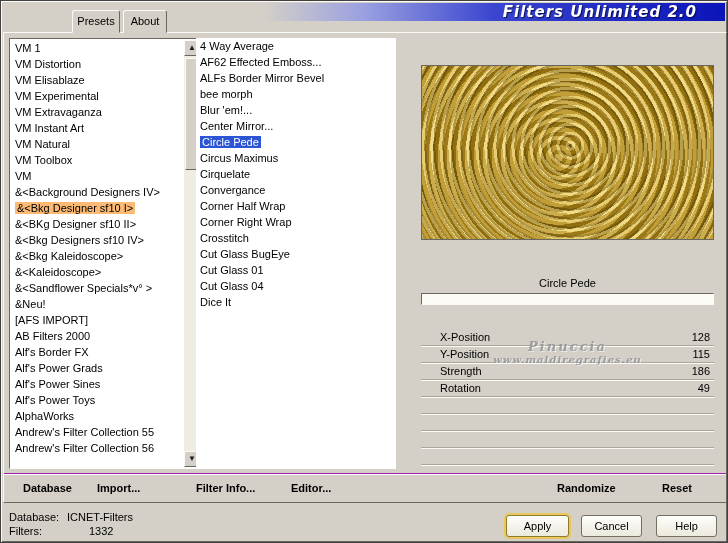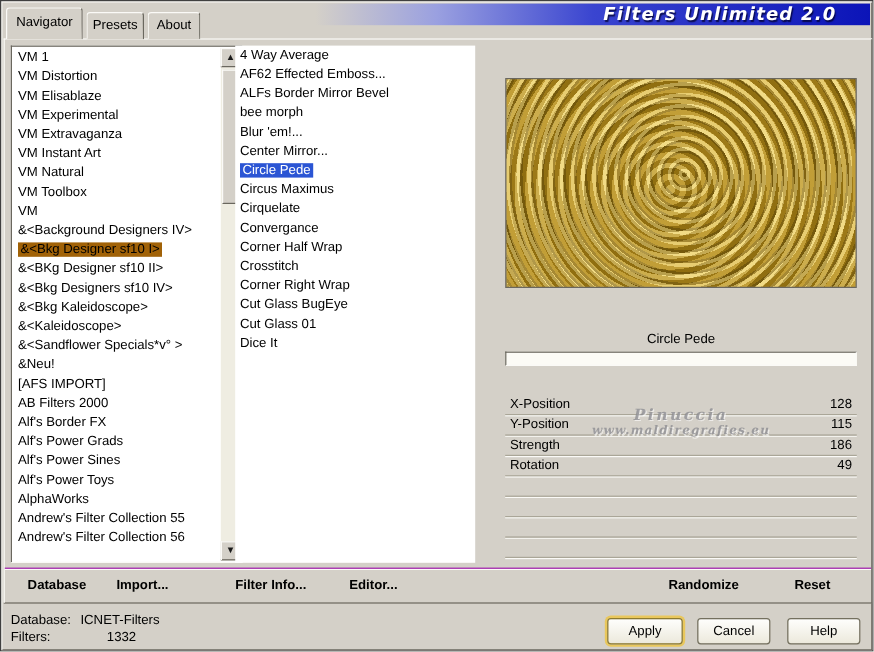--- a/index.html
+++ b/index.html
@@ -40,21 +40,21 @@
 
   
   .listbox {
     position:absolute; box-sizing:border-box; background:#fff; overflow:hidden;
   }
   .cat-list { left:8px; top:37px; width:193px; height:431px;
     border:1px solid; border-color:#6a675e #fbfaf7 #fbfaf7 #6a675e; }
   .cat-items { position:absolute; left:1px; top:1px; right:17px; bottom:1px; overflow:hidden; }
   .fil-list { left:195px; top:37px; width:200px; height:431px; }
   .li-row { height:16px; line-height:16px; padding:0 4px; white-space:nowrap; overflow:hidden; }
-  .li-row span.hl-gold { background:#a16207; color:#000; padding:0 2px; }
+  .li-row span.hl-gold { background:#fdba74; color:#000; padding:0 2px; }
   .li-row span.hl-blue { background:#2b55d4; color:#fff; padding:0 2px; }
 
   
   .sbar { position:absolute; top:1px; right:1px; bottom:1px; width:16px; background:#efede2; }
   .sb-btn { position:absolute; left:0; width:16px; height:16px; box-sizing:border-box;
     background:#d4d0c8; border:1px solid; border-color:#fbfaf7 #6a675e #6a675e #fbfaf7;
     font-size:8px; line-height:14px; text-align:center; color:#1a1a1a; }
   .sb-up { top:0; } .sb-down { bottom:0; }
   .sb-thumb { position:absolute; left:1px; top:18px; width:14px; height:112px; box-sizing:border-box;
     background:#d4d0c8; border:1px solid; border-color:#fbfaf7 #6a675e #6a675e #fbfaf7; }
@@ -71,21 +71,21 @@
   .pv-name { position:absolute; left:420px; top:276px; width:293px; text-align:center; }
   .progress {
     position:absolute; left:420px; top:292px; width:293px; height:12px; box-sizing:border-box;
     border:1px solid; border-color:#6a675e #fbfaf7 #fbfaf7 #6a675e; background:#fcfbf6;
   }
 
   
   .params { position:absolute; left:420px; top:328px; width:293px; }
   .param-row { height:16px; line-height:16px; border-bottom:1px solid #aaa698;
     box-shadow:0 1px 0 #fbfaf7; position:relative; }
-  .p-label { position:absolute; left:4px;text-align:center; }
+  .p-label { position:absolute; left:19px;text-align:center; }
   .p-value { position:absolute; right:4px; }
 
   .watermark { position:absolute; left:420px; top:338px; width:293px; text-align:center;
     color:rgba(140,140,145,0.8); font-family:"DejaVu Serif", serif; font-style:italic; font-weight:bold;
     text-shadow:1px 1px 0 rgba(255,255,255,0.6); pointer-events:none; z-index:2; }
   .wm1 { font-size:13px; letter-spacing:2px; }
   .wm2 { font-size:10px; letter-spacing:1px; }
 
   
   .toolband { position:absolute; left:3px; top:472px; width:722px; height:28px;
@@ -100,23 +100,20 @@
 </style>
 </head>
 <body>
 
 <div class="win">
 
   <div class="titlebar">
     <span class="title-text">Filters Unlimited 2.0</span>
   </div>
 
-  <div class="tab active">
-    <span>Navigator</span>
-  </div>
   <div class="tab t2">
     <span>Presets</span>
   </div>
   <div class="tab t3">
     <span>About</span>
   </div>
 
   <div class="main"></div>
 
   <div class="listbox cat-list">
@@ -160,24 +157,25 @@
       <div class="li-row"><span>AF62 Effected Emboss...</span></div>
       <div class="li-row"><span>ALFs Border Mirror Bevel</span></div>
       <div class="li-row"><span>bee morph</span></div>
       <div class="li-row"><span>Blur 'em!...</span></div>
       <div class="li-row"><span>Center Mirror...</span></div>
       <div class="li-row"><span class="hl-blue">Circle Pede</span></div>
       <div class="li-row"><span>Circus Maximus</span></div>
       <div class="li-row"><span>Cirquelate</span></div>
       <div class="li-row"><span>Convergance</span></div>
       <div class="li-row"><span>Corner Half Wrap</span></div>
+      <div class="li-row"><span>Corner Right Wrap</span></div>
       <div class="li-row"><span>Crosstitch</span></div>
-      <div class="li-row"><span>Corner Right Wrap</span></div>
       <div class="li-row"><span>Cut Glass BugEye</span></div>
       <div class="li-row"><span>Cut Glass 01</span></div>
+      <div class="li-row"><span>Cut Glass 04</span></div>
       <div class="li-row"><span>Dice It</span></div>
     </div>
 
   <div class="preview"></div>
   <div class="pv-name">Circle Pede</div>
   <div class="progress"></div>
 
   <div class="params" id="param-rows">
       <div class="param-row">
         <span class="p-label">X-Position</span>

